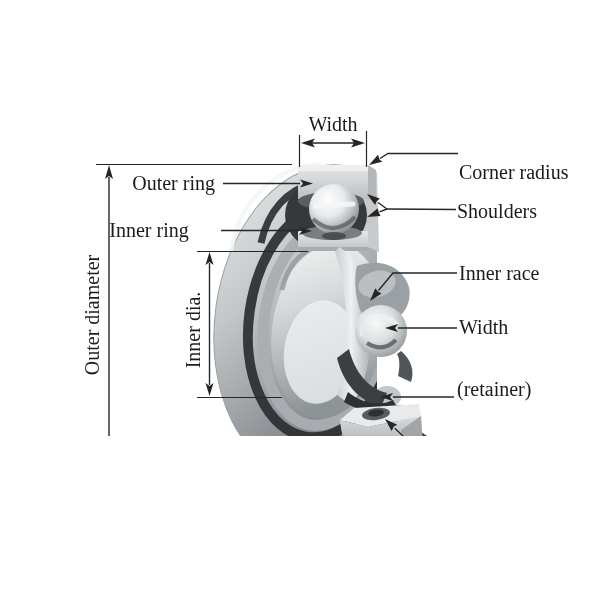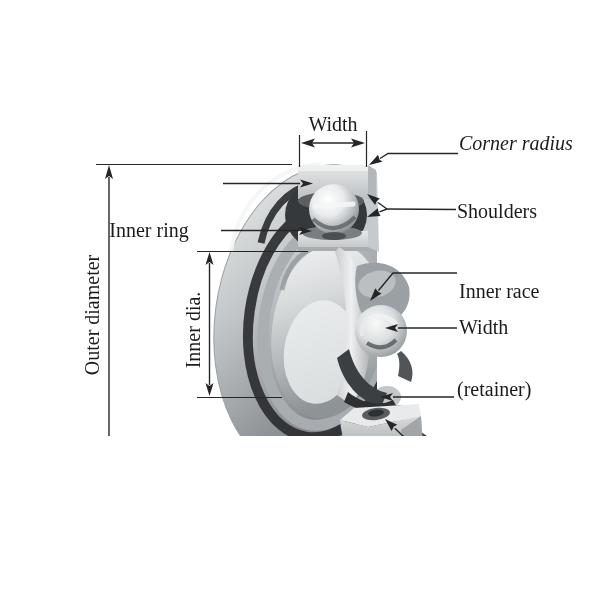--- a/index.html
+++ b/index.html
@@ -164,28 +164,29 @@
     <polygon points="337,217 347.7,208.3 348.8,212.5 350.5,216.1"></polygon>
     <polygon points="340,301 345.3,288.2 347.9,291.6 351.5,293.4"></polygon>
     <polygon points="355,328 368,324 365,328 368,332"></polygon>
     <polygon points="350,397 363,393 360,397 363,401"></polygon>
     <polygon points="355,419 367.3,424.8 363.9,426.4 361.6,431"></polygon>
   </g>
 </svg>
 
 <div class="label center-align" style="left:253px;top:113px;width:100px;">Width</div>
 
-<div class="label" style="left:429px;top:132px;font-style:italic;">Corner radius</div>
+<div class="label" style="left:429px;top:161px;">Corner radius</div>
 
+<div class="label right-align" style="left:55px;top:172px;width:130px;">Outer ring</div>
 
 <div class="label" style="left:427px;top:200px;">Shoulders</div>
 
 <div class="label right-align" style="left:55px;top:219px;width:128px;text-align:center;">Inner ring</div>
 
-<div class="label" style="left:429px;top:280px;">Inner race</div>
+<div class="label" style="left:429px;top:262px;">Inner race</div>
 
 <div class="label" style="left:429px;top:316px;">Width</div>
 
 <div class="label rot" style="left:163px;top:330px;">Inner dia.</div>
 
 <div class="label two-line" style="left:427px;top:378px;">
   <div>(retainer)</div>
 </div>
 
 

